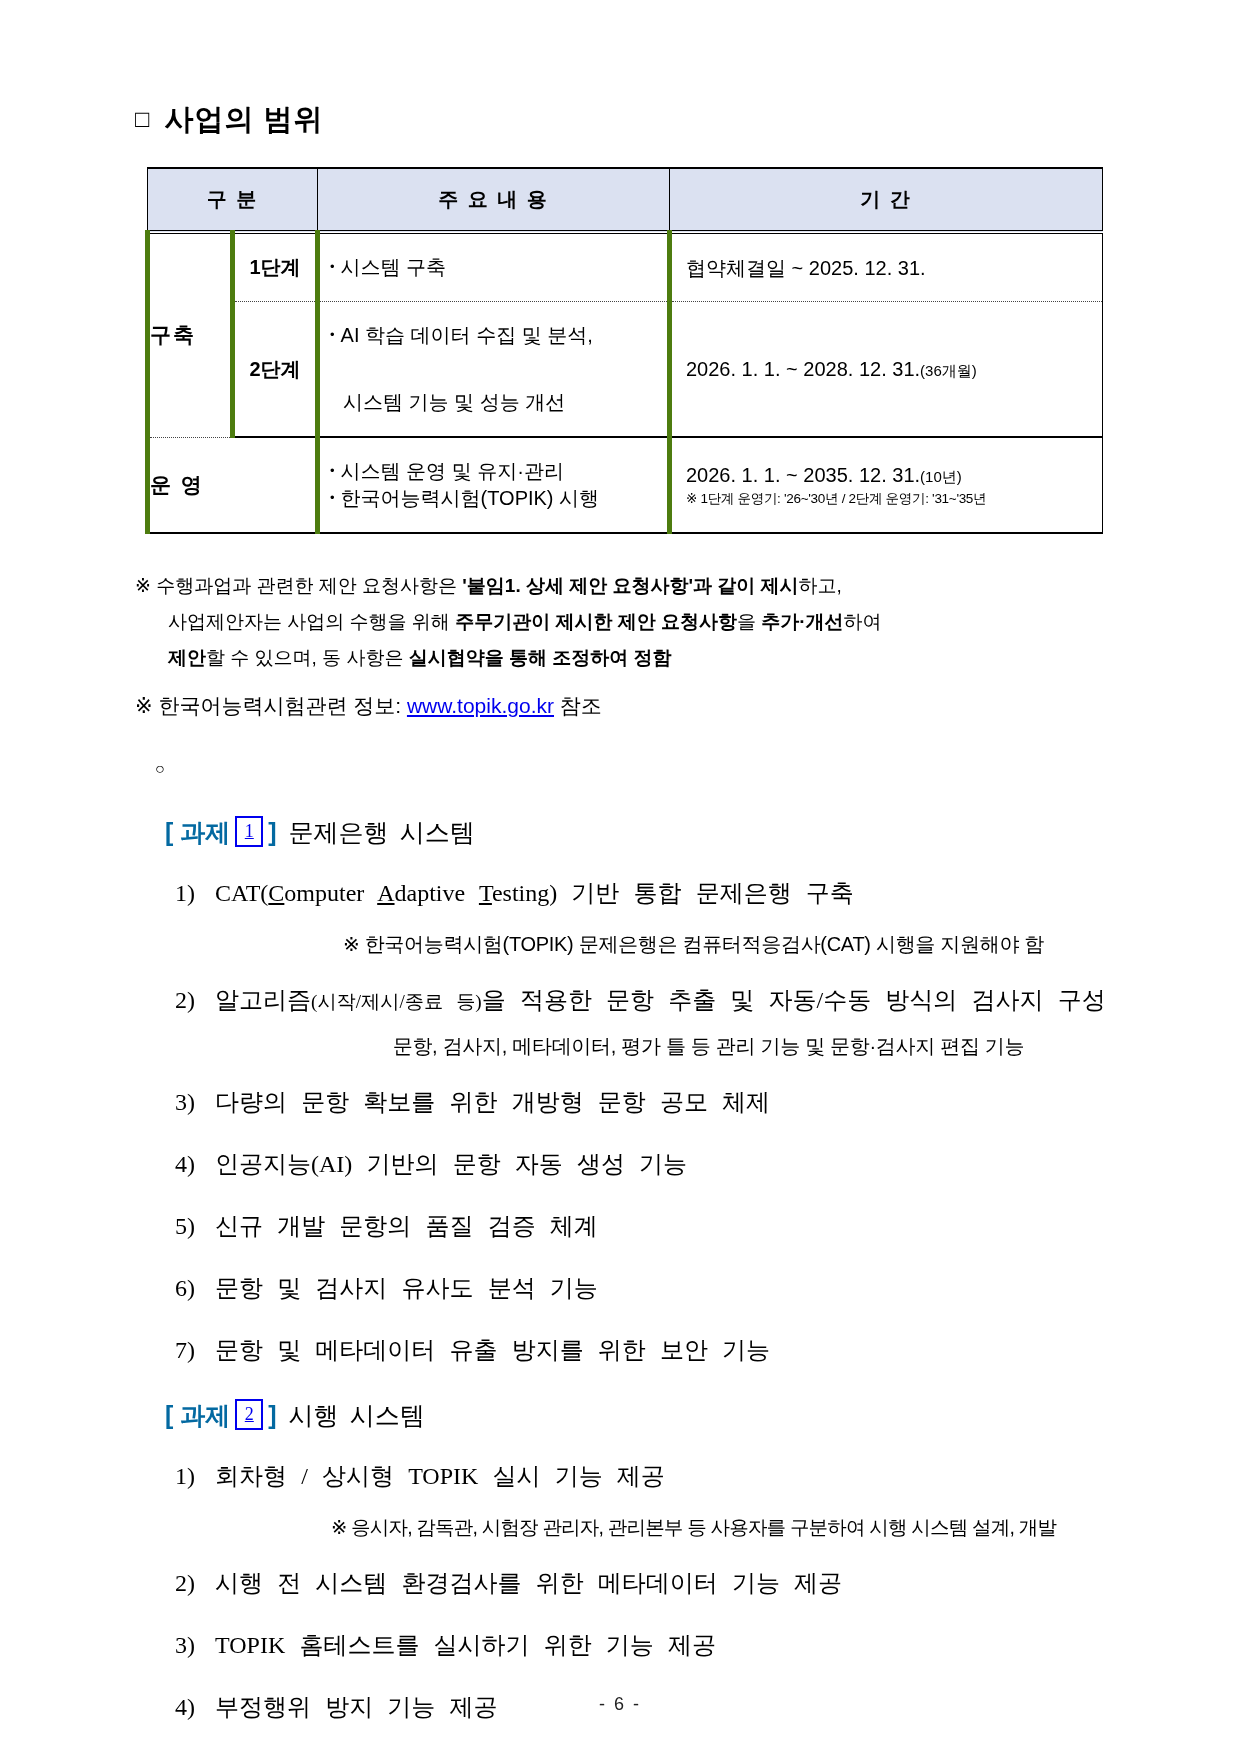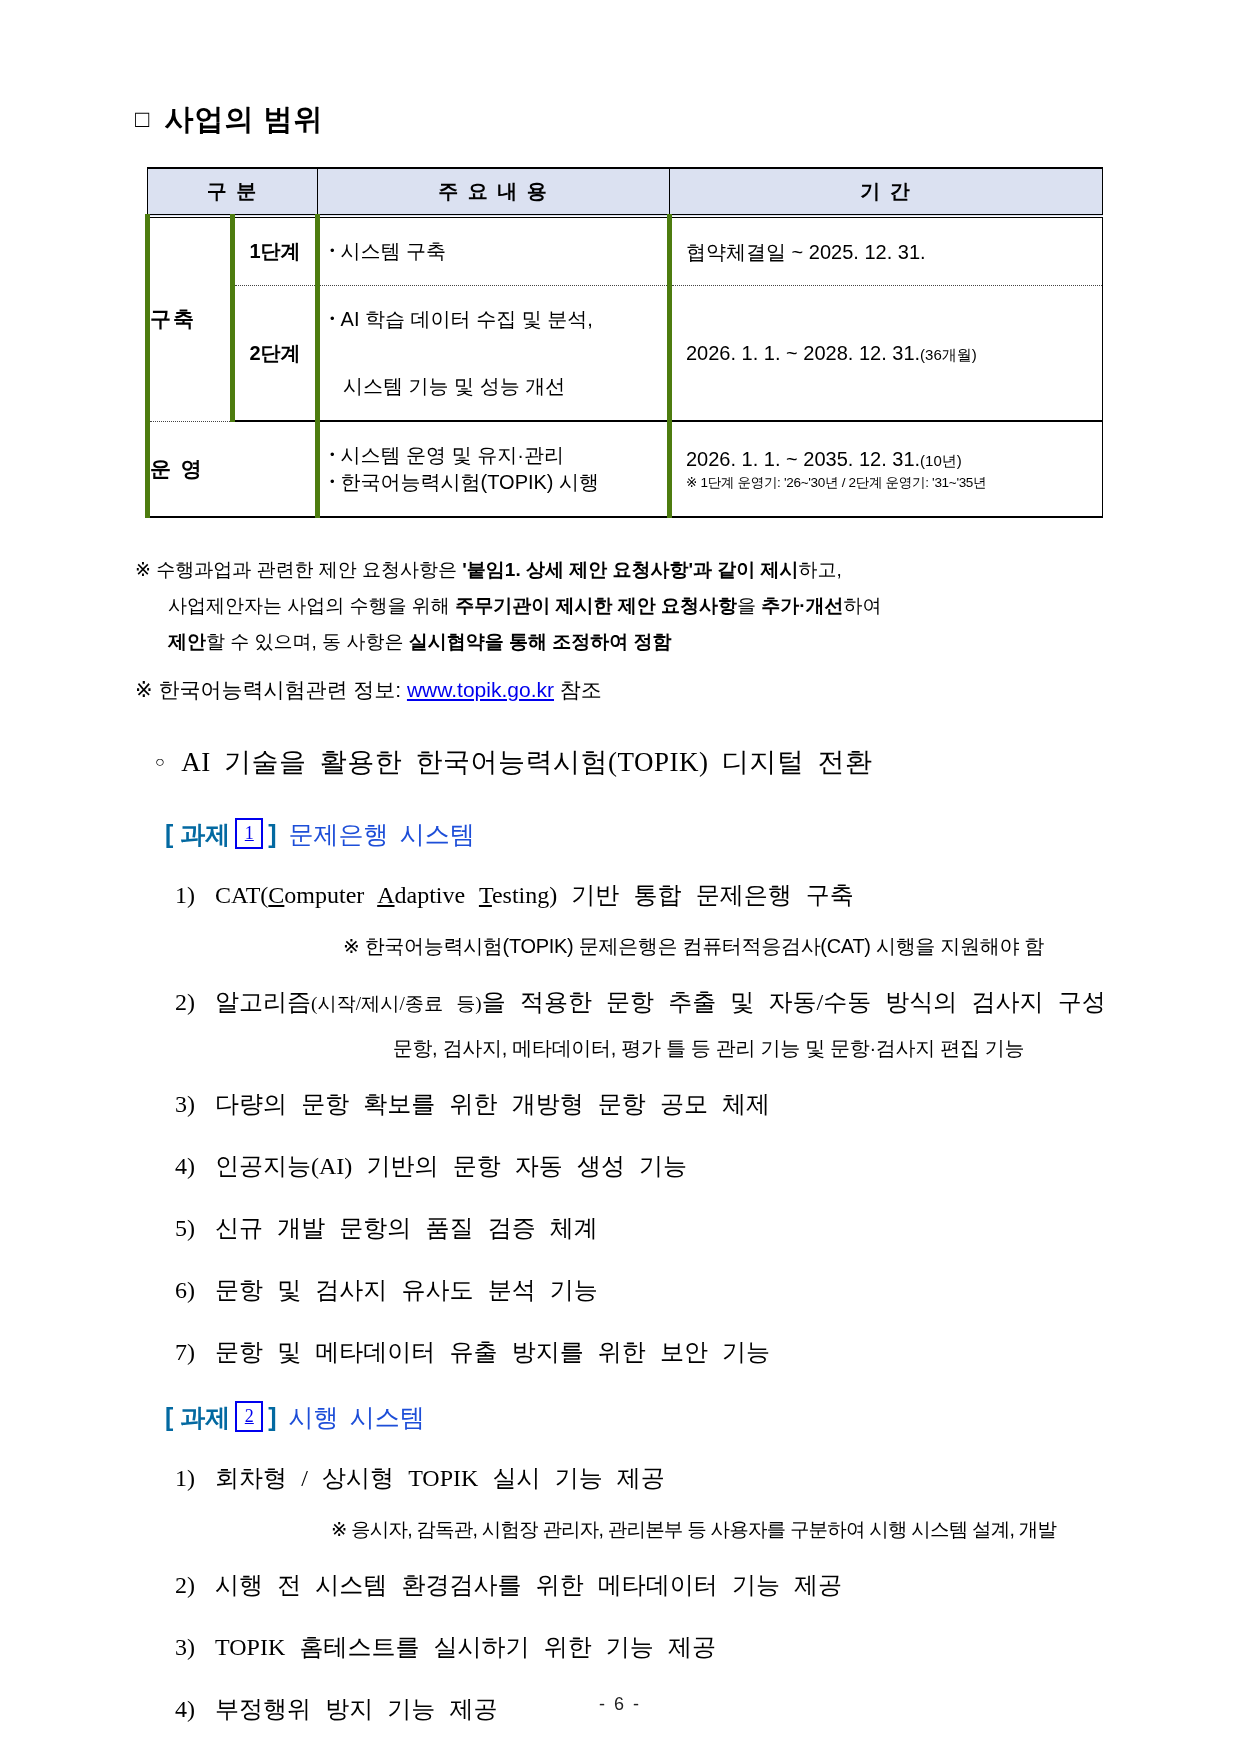--- a/index.html
+++ b/index.html
@@ -12,21 +12,21 @@
 
   
   .doc-title{font-size:29px;font-weight:bold;letter-spacing:1px;display:flex;align-items:center;gap:14px;}
   .sq-marker{font-size:24px;font-weight:normal;position:relative;top:-1px;}
 
   
   .scope-table{border-collapse:collapse;margin:27px 0 0 10px;table-layout:fixed;width:955px;
     border-top:2.5px solid #000;border-bottom:2.5px solid #000;border-left:1px solid #000;border-right:1px solid #000;}
   .scope-table th{
     background:#dbe1f1;font-size:20px;font-weight:bold;letter-spacing:2px;
-    border-bottom:4px double #000;border-left:1px solid #000;height:37px;padding:4px;text-align:center;}
+    border-bottom:4px double #000;border-left:1px solid #000;height:37px;padding:12px;text-align:center;}
   .scope-table td{border-left:5px solid #4d7c0f;font-size:20px;vertical-align:middle;padding:20px 0;}
   .scope-table .group{font-weight:bold;font-size:21px;text-align:left;letter-spacing:2px;}
   .scope-table .stage{font-weight:bold;text-align:center;}
   .scope-table .content{padding-left:10px;line-height:1.35;}
   .scope-table .period{padding-left:14px;line-height:1.3;}
   .scope-table tr.r1 td{border-bottom:1px dotted #444;}
   .scope-table tr.r2 td{border-bottom:2px solid #000;}
   .bullet{font-size:13px;position:relative;top:-3px;margin-right:6px;}
   .cont2{padding-left:13px;margin-top:40px;}
   .paren{font-size:15px;}
@@ -48,21 +48,21 @@
   .section-heading{margin:40px 0 0 20px;font-family:"Liberation Serif","DejaVu Serif",serif;
     font-size:27px;letter-spacing:0.5px;word-spacing:6px;display:flex;align-items:center;gap:16px;}
   .circ-marker{font-size:16px;}
 
   
   .task-heading{margin:38px 0 0 30px;font-size:25px;display:flex;align-items:center;}
   .task-bracket{color:#0369a1;font-weight:bold;font-family:"Liberation Sans",sans-serif;}
   .task-numbox{display:inline-flex;align-items:center;justify-content:center;
     width:24px;height:27px;border:2px solid #0000ee;color:#0000ee;font-size:18px;
     font-family:"Liberation Serif",serif;text-decoration:underline;margin:0 5px;position:relative;top:-1px;}
-  .task-title{font-family:"Liberation Serif","DejaVu Serif",serif;color:#1d4ed8;margin-left:12px;word-spacing:5px;}
+  .task-title{font-family:"Liberation Serif","DejaVu Serif",serif;color:#000000;margin-left:12px;word-spacing:5px;}
 
   
   .items{margin-top:26px;}
   .item{display:flex;margin:0 0 25px 40px;font-family:"Liberation Serif","DejaVu Serif",serif;
     font-size:24px;line-height:37px;word-spacing:0.34em;}
   .inum{flex:0 0 40px;}
   .itext{width:905px;text-align:justify;}
   .subnote{margin:-8px 0 22px 82px;font-size:20px;line-height:31px;
     font-family:"Liberation Sans","DejaVu Sans",sans-serif;letter-spacing:-0.3px;text-align:center;}
   .subnote.lvl2{margin-left:112px;margin-top:-14px;}
@@ -132,21 +132,20 @@
   <div class="notes">
     <div class="ln"><span>※ 수행과업과 관련한 제안 요청사항은 </span><span class="b">'붙임1. 상세 제안 요청사항'과 같이 제시</span><span>하고,</span></div>
     <div class="ln ind"><span>사업제안자는 사업의 수행을 위해 </span><span class="b">주무기관이 제시한 제안 요청사항</span><span>을 </span><span class="b">추가·개선</span><span>하여</span></div>
     <div class="ln ind"><span class="b">제안</span><span>할 수 있으며, 동 사항은 </span><span class="b">실시협약을 통해 조정하여 정함</span></div>
   </div>
 
   <div class="note2"><span>※ 한국어능력시험관련 정보: </span><span class="lnk">www.topik.go.kr</span><span> 참조</span></div>
 
   <div class="section-heading">
     <span class="circ-marker">○</span>
-    <span>AI 기술을 활용한 한국어능력시험(TOPIK) 디지털 전환</span>
   </div>
 
   <div class="task-heading">
     <span class="task-bracket">[ 과제</span>
     <span class="task-numbox">1</span>
     <span class="task-bracket"> ]</span>
     <span class="task-title">문제은행 시스템</span>
   </div>
 
   <div class="items">

